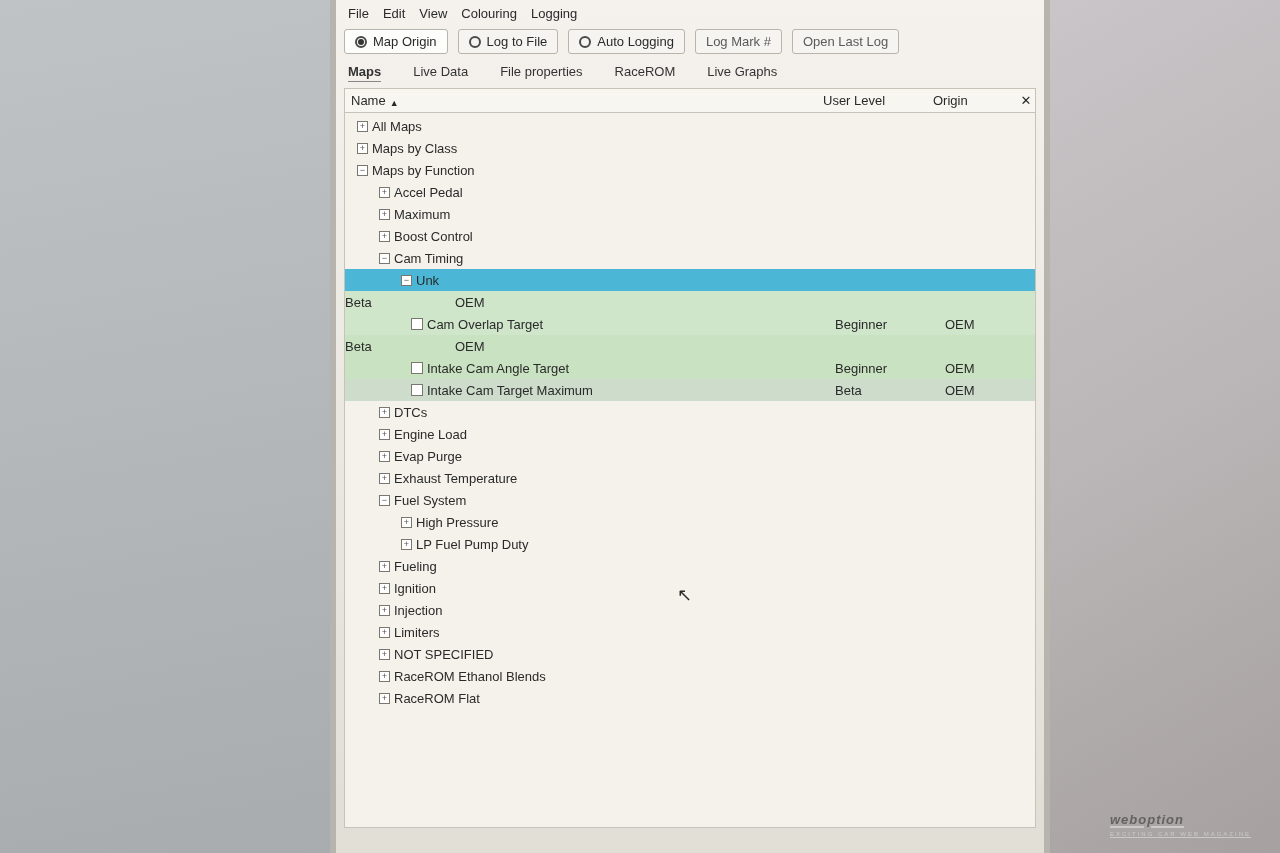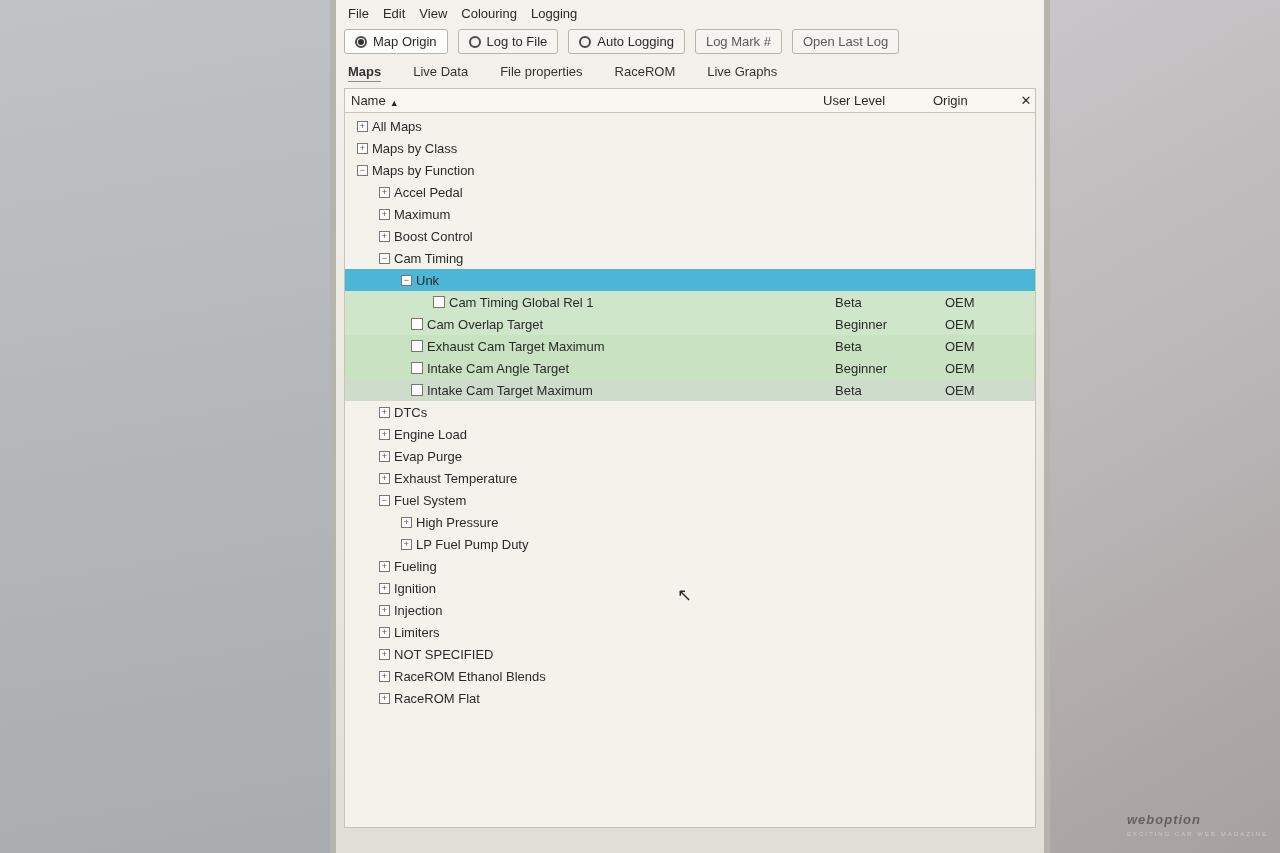--- a/index.html
+++ b/index.html
@@ -28,21 +28,21 @@
   .row.hl1 { background: #cfe6cb; }
   .row.hl2 { background: #c9e2c1; }
   .row.hl3 { background: #cddccb; }
   .row .lbl { flex: 1; display:flex; align-items:center; gap:4px; }
   .row .lvl { width:110px; }
   .row .org { width:90px; }
   .expander { width:11px; height:11px; border:1px solid #7a776f; background:#fff; display:inline-flex; align-items:center; justify-content:center; font-size:9px; line-height:1; color:#555; user-select:none; }
   .chk { width:12px; height:12px; border:1px solid #7a776f; background:#fff; display:inline-block; }
   .ind { display:inline-block; }
   .cursor { position:absolute; left:332px; top:495px; font-size:18px; pointer-events:none; }
-  .watermark { position:absolute; right:12px; bottom:16px; color:#e8e8e8; opacity:.55; font-weight:bold; font-style:italic; font-size:26px; letter-spacing:1px; pointer-events:none; }
+  .watermark { position:absolute; right:29px; bottom:16px; color:#e8e8e8; opacity:.55; font-weight:bold; font-style:italic; font-size:26px; letter-spacing:1px; pointer-events:none;text-decoration:underline; }
   .watermark small{ display:block; font-size:6px; letter-spacing:2px; font-style:normal; font-weight:normal; color:#e8e8e8;}
   .rightphoto { position:absolute; top:0; right:0; width:230px; height:853px; background:linear-gradient(150deg,#c9c5c8 0%, #bab5b6 50%, #a6a0a0 100%); }
   .leftphoto { position:absolute; top:0; left:0; width:330px; height:853px; background:linear-gradient(170deg,#bfc3c5 0%, #a9acaf 100%); }
 </style>
 </head>
 <body>
 
 <div class="leftphoto"></div>
 <div class="rightphoto"></div>
 
@@ -168,45 +168,35 @@
           <span class="lbl">
             <span class="ind" style="width:52px"></span>
             <span class="expander">−</span>
             <span>Unk</span>
           </span>
           <span class="lvl"></span>
           <span class="org"></span>
         </div>
 
       <div class="row hl1">
-          <span class="lbl">
-            <span class="ind" style="width:84px"></span>
-            <span class="chk"></span>
-            <span>Cam Timing Global Rel 1</span>
-          </span>
           <span class="lvl">Beta</span>
           <span class="org">OEM</span>
         </div>
 
       <div class="row hl1">
           <span class="lbl">
             <span class="ind" style="width:62px"></span>
             <span class="chk"></span>
             <span>Cam Overlap Target</span>
           </span>
           <span class="lvl">Beginner</span>
           <span class="org">OEM</span>
         </div>
 
       <div class="row hl2">
-          <span class="lbl">
-            <span class="ind" style="width:62px"></span>
-            <span class="chk"></span>
-            <span>Exhaust Cam Target Maximum</span>
-          </span>
           <span class="lvl">Beta</span>
           <span class="org">OEM</span>
         </div>
 
       <div class="row hl2">
           <span class="lbl">
             <span class="ind" style="width:62px"></span>
             <span class="chk"></span>
             <span>Intake Cam Angle Target</span>
           </span>

